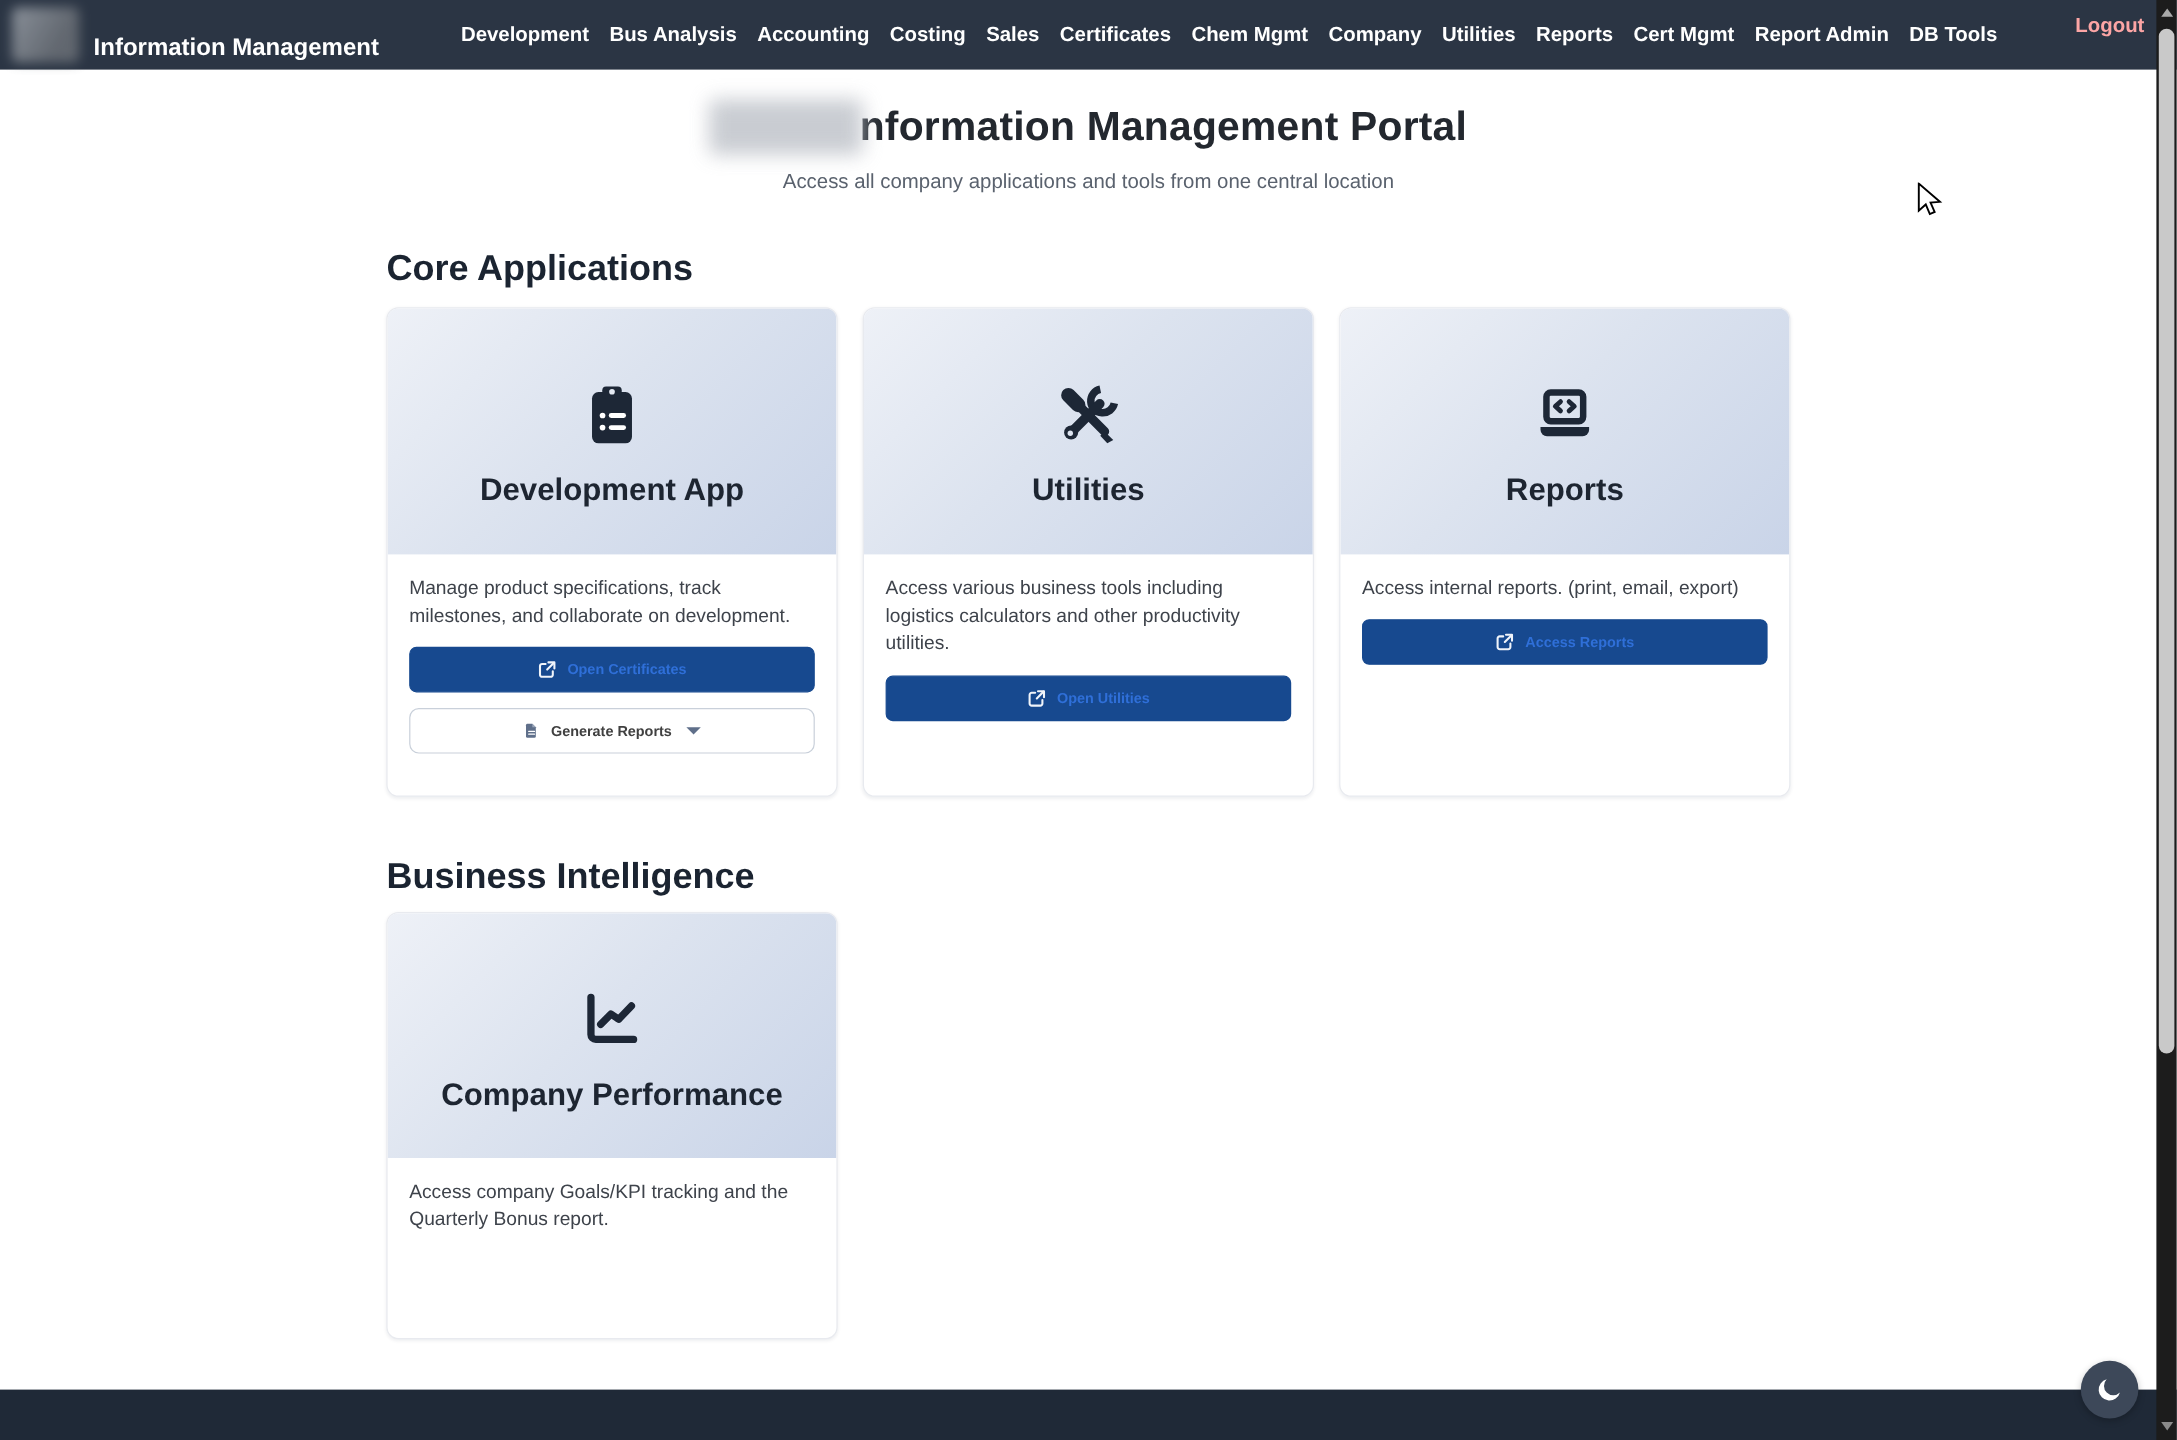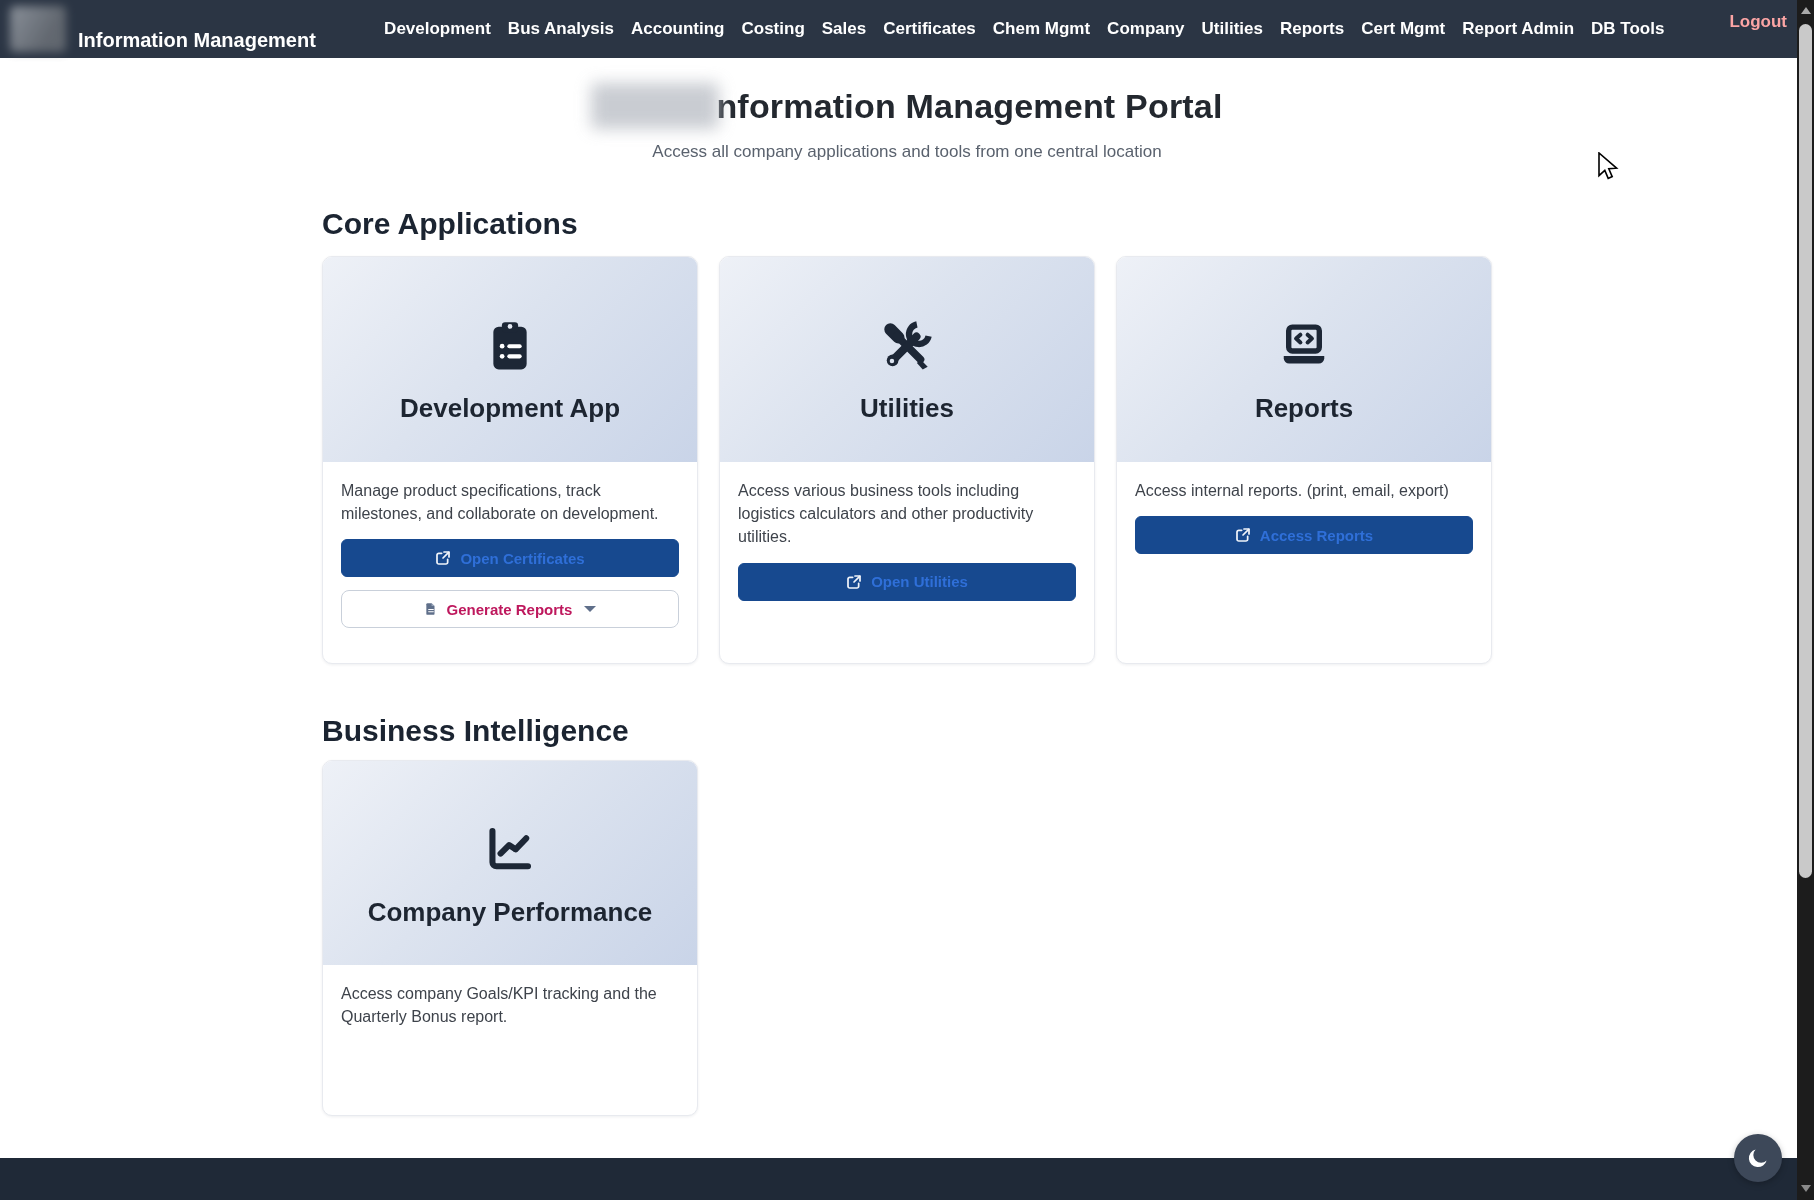--- a/index.html
+++ b/index.html
@@ -63,23 +63,23 @@
     background:linear-gradient(135deg,#eef1f7 0%,#dce3ef 45%,#c9d4e8 100%);
     display:flex; flex-direction:column; align-items:center; justify-content:center;
     gap:20px; padding-top:24px;
   }
   .card.bi .card-header { height:204px; flex:0 0 204px; }
   .card-icon { width:54px; height:54px; }
   .card-title { font-size:26px; font-weight:600; color:#1d2531; }
   .card-body { padding:17px 18px; }
   .card-desc { font-size:16px; color:#3e434b; line-height:1.45; margin-bottom:14px; }
 
-  .btn { width:100%; height:38px; border-radius:6px; display:flex; align-items:center; justify-content:center; gap:9px; font-family:"Liberation Sans",sans-serif; font-size:15px; font-weight:700; cursor:pointer; }
+  .btn { width:100%; height:38px; border-radius:6px; display:flex; align-items:center; justify-content:center; gap:9px; font-family:"Liberation Sans",sans-serif; font-size:12px; font-weight:700; cursor:pointer; }
   .btn-primary { background:#17498f; border:1px solid #17498f; color:#2f6fd8; }
-  .btn-outline { background:#fff; border:1px solid #c9d0da; border-radius:8px; color:#be185d; margin-top:13px; }
+  .btn-outline { background:#fff; border:1px solid #c9d0da; border-radius:8px; color:#404040; margin-top:13px; }
   .caret-down { width:0; height:0; border-left:6px solid transparent; border-right:6px solid transparent; border-top:6px solid #5f6f8a; margin-left:3px; }
 
   
   .footer { position:absolute; bottom:0; left:0; width:100%; height:42px; background:#1f2937; z-index:3; }
   .dark-toggle {
     position:absolute; left:1734px; top:1134px; width:48px; height:48px;
     border-radius:50%; background:#3d4859; border:none; cursor:pointer;
     display:flex; align-items:center; justify-content:center; z-index:6;
     box-shadow:0 2px 6px rgba(0,0,0,.25);
   }

